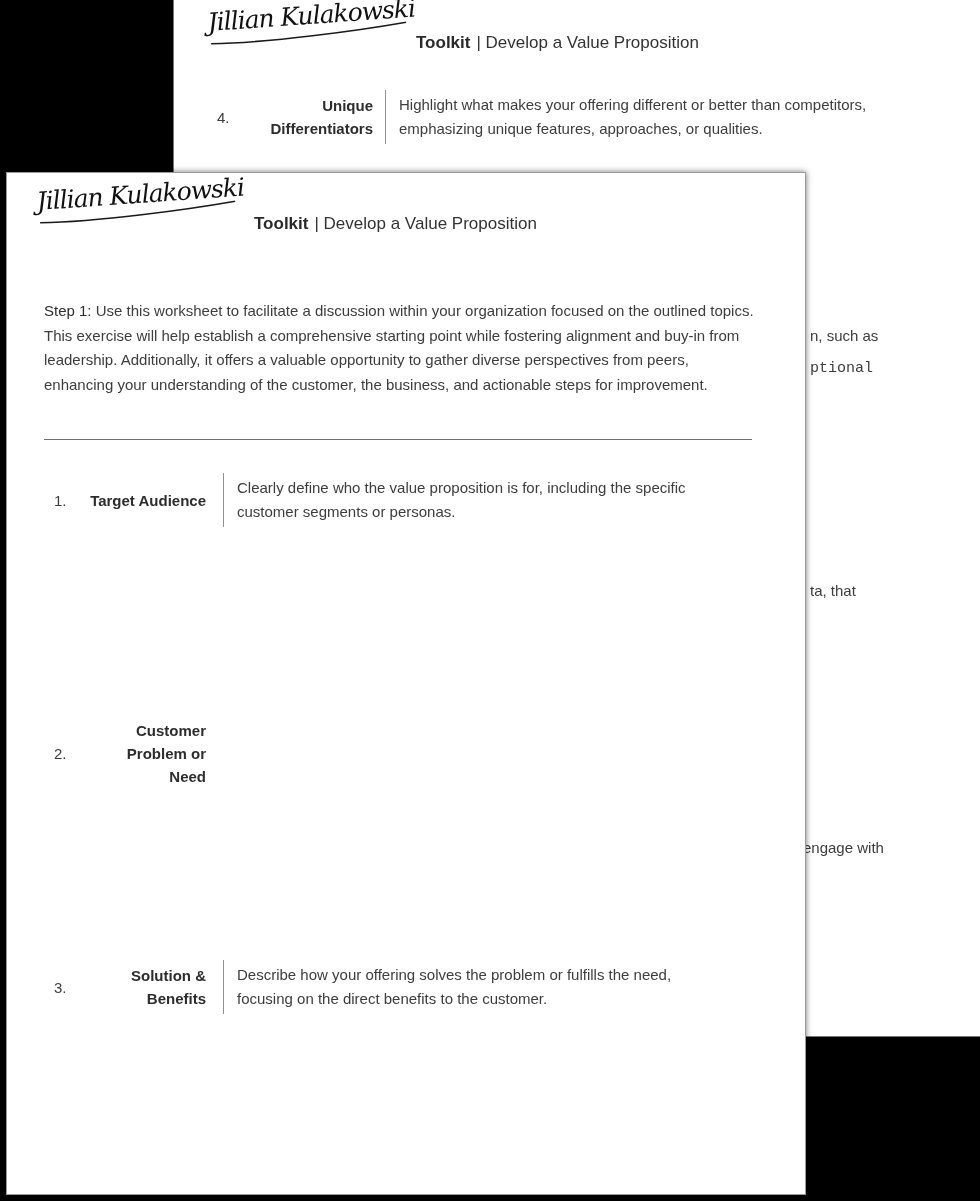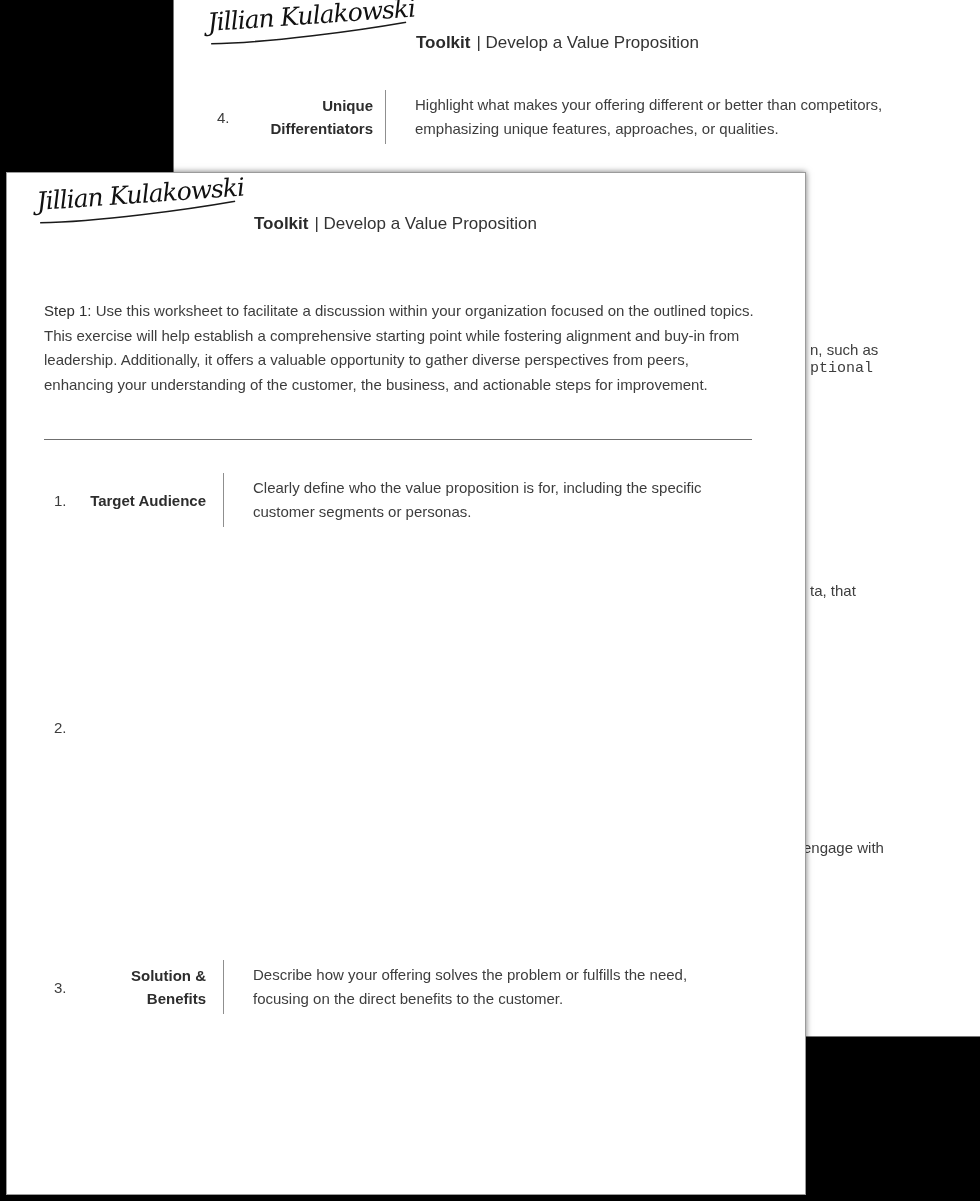--- a/index.html
+++ b/index.html
@@ -94,21 +94,21 @@
     font-size:15px;
     font-weight:700;
     line-height:23px;
     color:#2d2d2d;
     text-align:right;
   }
   .page.back .row .num{width:28px;flex:0 0 28px;}
   .page.back .row .label{flex:0 0 128px;width:128px;margin-right:12px;}
   .row .desc{
     border-left:1px solid #8f8f8f;
-    padding:3px 0 3px 29px;
+    padding:3px 0 3px 13px;
     width:492px;
     min-height:44px;
     display:flex;
     align-items:center;
     font-size:15px;
     line-height:24px;
     color:#3d3d3d;
   }
   
   .fragment{
@@ -136,21 +136,21 @@
     <div class="title" style="left:242px;top:33px;">
       <span class="title-strong">Toolkit</span><span class="title-rest">| Develop a Value Proposition</span>
     </div>
 
     <div class="row" style="left:43px;top:90px;width:720px;">
       <div class="num">4.</div>
       <div class="label">Unique Differentiators</div>
       <div class="desc">Highlight what makes your offering different or better than competitors, emphasizing unique features, approaches, or qualities.</div>
     </div>
 
-    <div class="fragment" style="left:636px;top:341px;">n, such as</div>
+    <div class="fragment" style="left:636px;top:327px;">n, such as</div>
     <div class="fragment" style="left:636px;top:360px;font-family:Liberation Mono, monospace;">ptional</div>
     <div class="fragment" style="left:636px;top:582px;">ta, that</div>
     <div class="fragment" style="left:629px;top:839px;">engage with</div>
 
   </div>
 
   <div class="page front">
 
     <div class="logo" style="left:30px;top:14px;">
       <span class="sig-text">Jillian Kulakowski</span>
@@ -168,20 +168,21 @@
     <div class="rule"></div>
 
     <div class="row" style="left:47px;top:300px;width:716px;">
       <div class="num">1.</div>
       <div class="label">Target Audience</div>
       <div class="desc">Clearly define who the value proposition is for, including the specific customer segments or personas.</div>
     </div>
 
     <div class="row" style="left:47px;top:546px;width:716px;">
       <div class="num">2.</div>
+      <div class="label">Customer Problem or Need</div>
     </div>
 
     <div class="row" style="left:47px;top:787px;width:716px;">
       <div class="num">3.</div>
       <div class="label">Solution &amp; Benefits</div>
       <div class="desc">Describe how your offering solves the problem or fulfills the need, focusing on the direct benefits to the customer.</div>
     </div>
 
   </div>
 

